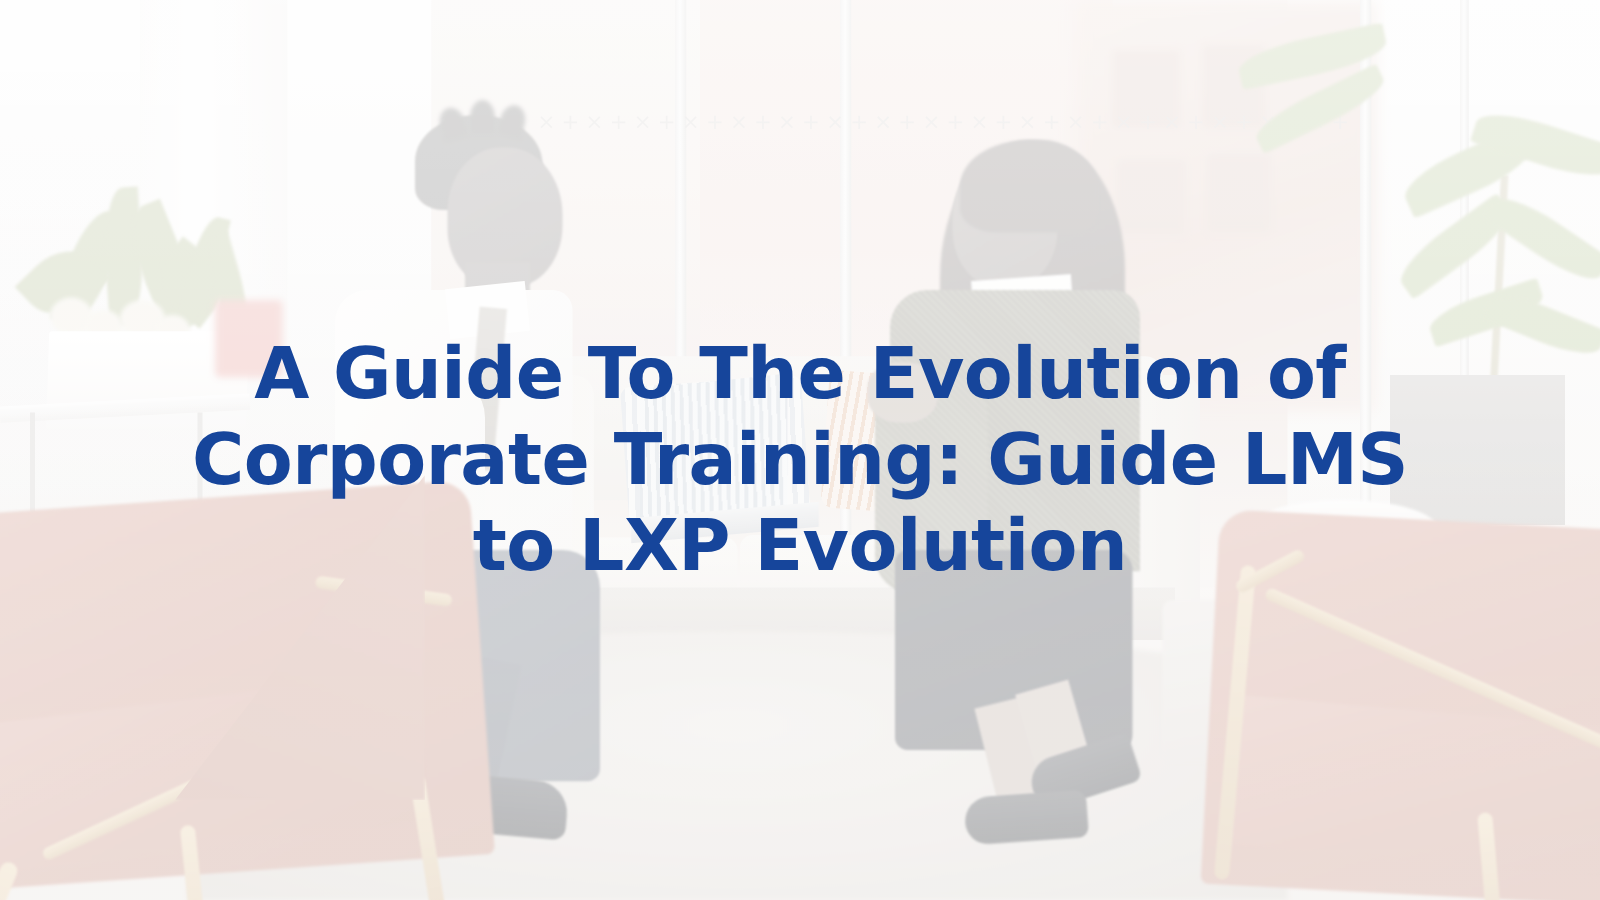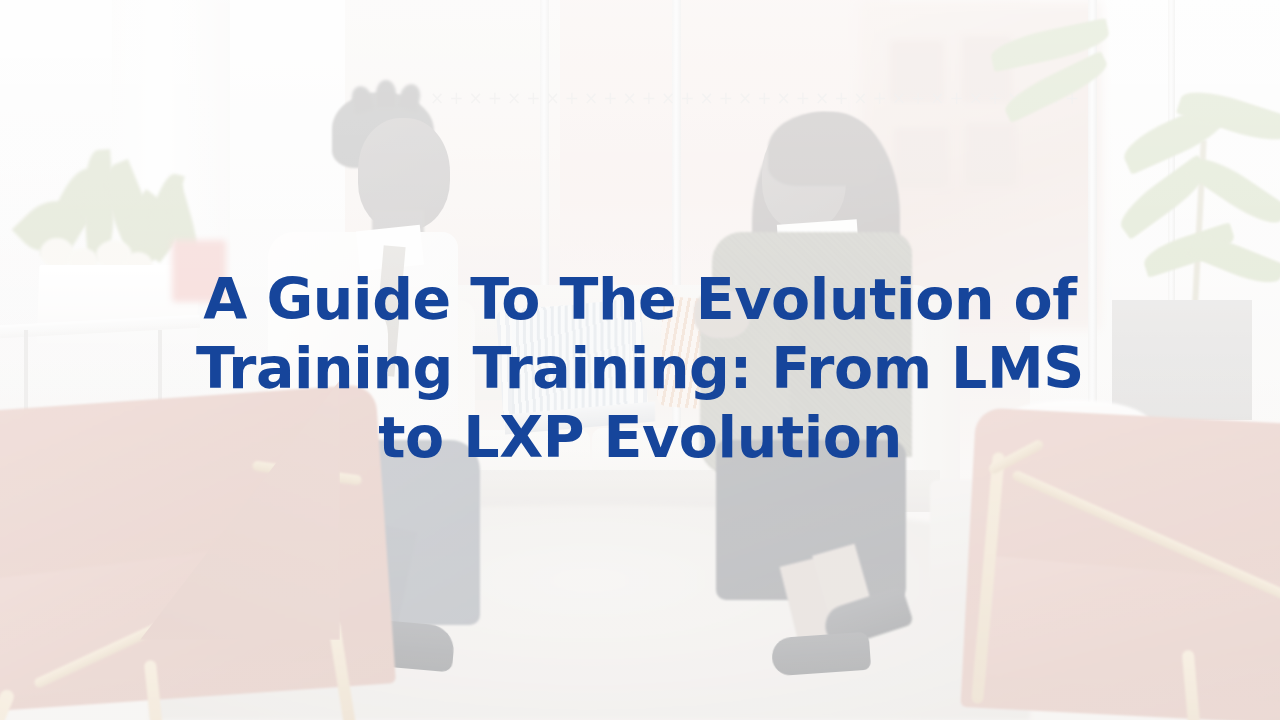--- a/index.html
+++ b/index.html
@@ -511,17 +511,17 @@
     <div class="l gold" style="left:986px;top:452px;width:60px;height:10px;transform:rotate(-28deg);"></div>
 
     <div class="l chair-corner-l"></div>
   </div>
 
   <div id="wash" style="background: rgba(255, 255, 255, 0.635);"></div>
   <div id="wash2"></div>
 
   <div id="headline">
     <div class="hl" style="color: rgb(22, 69, 155);">A Guide To The Evolution of</div>
-    <div class="hl" style="color: rgb(22, 69, 155);">Training Training: From LMS</div>
+    <div class="hl" style="color: rgb(22, 69, 155);">Corporate Training: Guide LMS</div>
     <div class="hl" style="color: rgb(22, 69, 155);">to LXP Evolution</div>
   </div>
 
 </div>
 
 </body></html>

